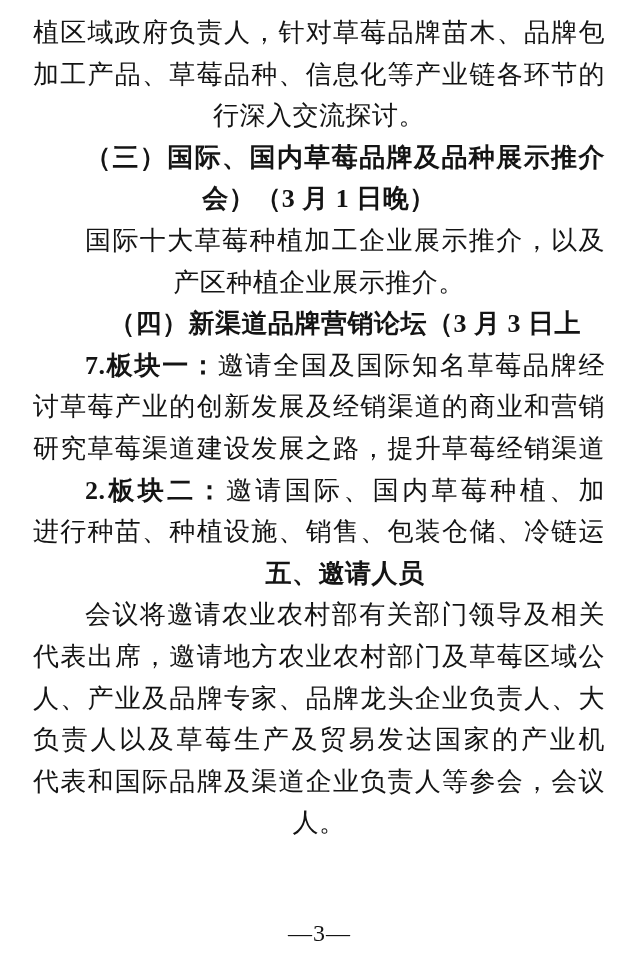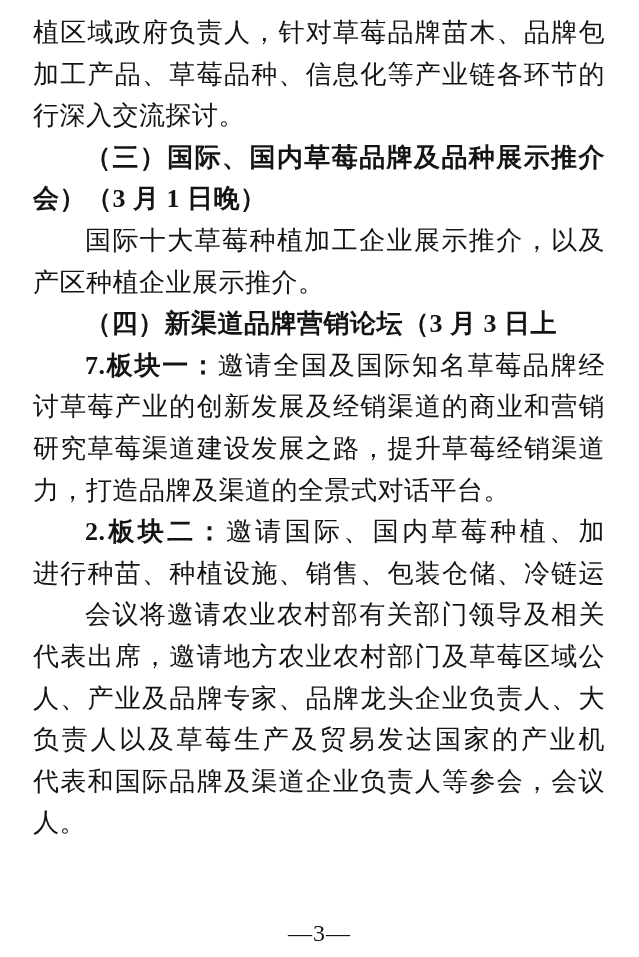--- a/index.html
+++ b/index.html
@@ -18,20 +18,21 @@
     top: 12px;
     left: 33px;
     width: 572px;
   }
   .line {
     height: 41.6px;
     line-height: 41.6px;
     font-size: 26px;
     overflow: hidden;
     letter-spacing: 0.5px;
+    text-align: center;
   }
   .line.justify {
     text-align: justify;
     text-align-last: justify;
     -moz-text-align-last: justify;
     text-justify: inter-character;
   }
   .line.indent { text-indent: 52px; }
   .style-body {
     font-family: "Liberation Serif", "DejaVu Serif", serif;
@@ -67,23 +68,23 @@
       <div class="line style-body justify"><span class="seg">加工产品、草莓品种、信息化等产业链各环节的技术应用进</span></div>
       <div class="line style-body"><span class="seg">行深入交流探讨。</span></div>
       <div class="line style-kaiti justify indent"><span class="seg seg-bold">（三）国际、国内草莓品牌及品种展示推介（草莓博览</span></div>
       <div class="line style-kaiti"><span class="seg seg-bold">会）（3 月 1 日晚）</span></div>
       <div class="line style-body justify indent"><span class="seg">国际十大草莓种植加工企业展示推介，以及国内草莓主</span></div>
       <div class="line style-body"><span class="seg">产区种植企业展示推介。</span></div>
       <div class="line style-kaiti indent"><span class="seg seg-bold">（四）新渠道品牌营销论坛（3 月 3 日上午）</span></div>
       <div class="line style-body justify indent"><span class="seg seg-bold">7.板块一：</span><span class="seg">邀请全国及国际知名草莓品牌经销机构，探</span></div>
       <div class="line style-body justify"><span class="seg">讨草莓产业的创新发展及经销渠道的商业和营销模式，深入</span></div>
       <div class="line style-body justify"><span class="seg">研究草莓渠道建设发展之路，提升草莓经销渠道的核心竞争</span></div>
-      <div class="line style-body"><span class="seg">力，打造品牌及渠道的全景式对话平台。</span></div>
       <div class="line style-body justify indent"><span class="seg seg-bold">2.板块二：</span><span class="seg">邀请国际、国内草莓种植、加工、销售企业</span></div>
       <div class="line style-body justify"><span class="seg">进行种苗、种植设施、销售、包装仓储、冷链运输等方面的</span></div>
+      <div class="line style-hei indent"><span class="seg">五、邀请人员</span></div>
       <div class="line style-body justify indent"><span class="seg">会议将邀请农业农村部有关部门领导及相关国际组织</span></div>
       <div class="line style-body justify"><span class="seg">代表出席，邀请地方农业农村部门及草莓区域公用品牌负责</span></div>
       <div class="line style-body justify"><span class="seg">人、产业及品牌专家、品牌龙头企业负责人、大型市场渠道</span></div>
       <div class="line style-body justify"><span class="seg">负责人以及草莓生产及贸易发达国家的产业机构、协会组织</span></div>
       <div class="line style-body justify"><span class="seg">代表和国际品牌及渠道企业负责人等参会，会议规模约300</span></div>
       <div class="line style-body"><span class="seg">人。</span></div>
     </main>
   <div class="page-number">—3—</div>
 </div>
 

